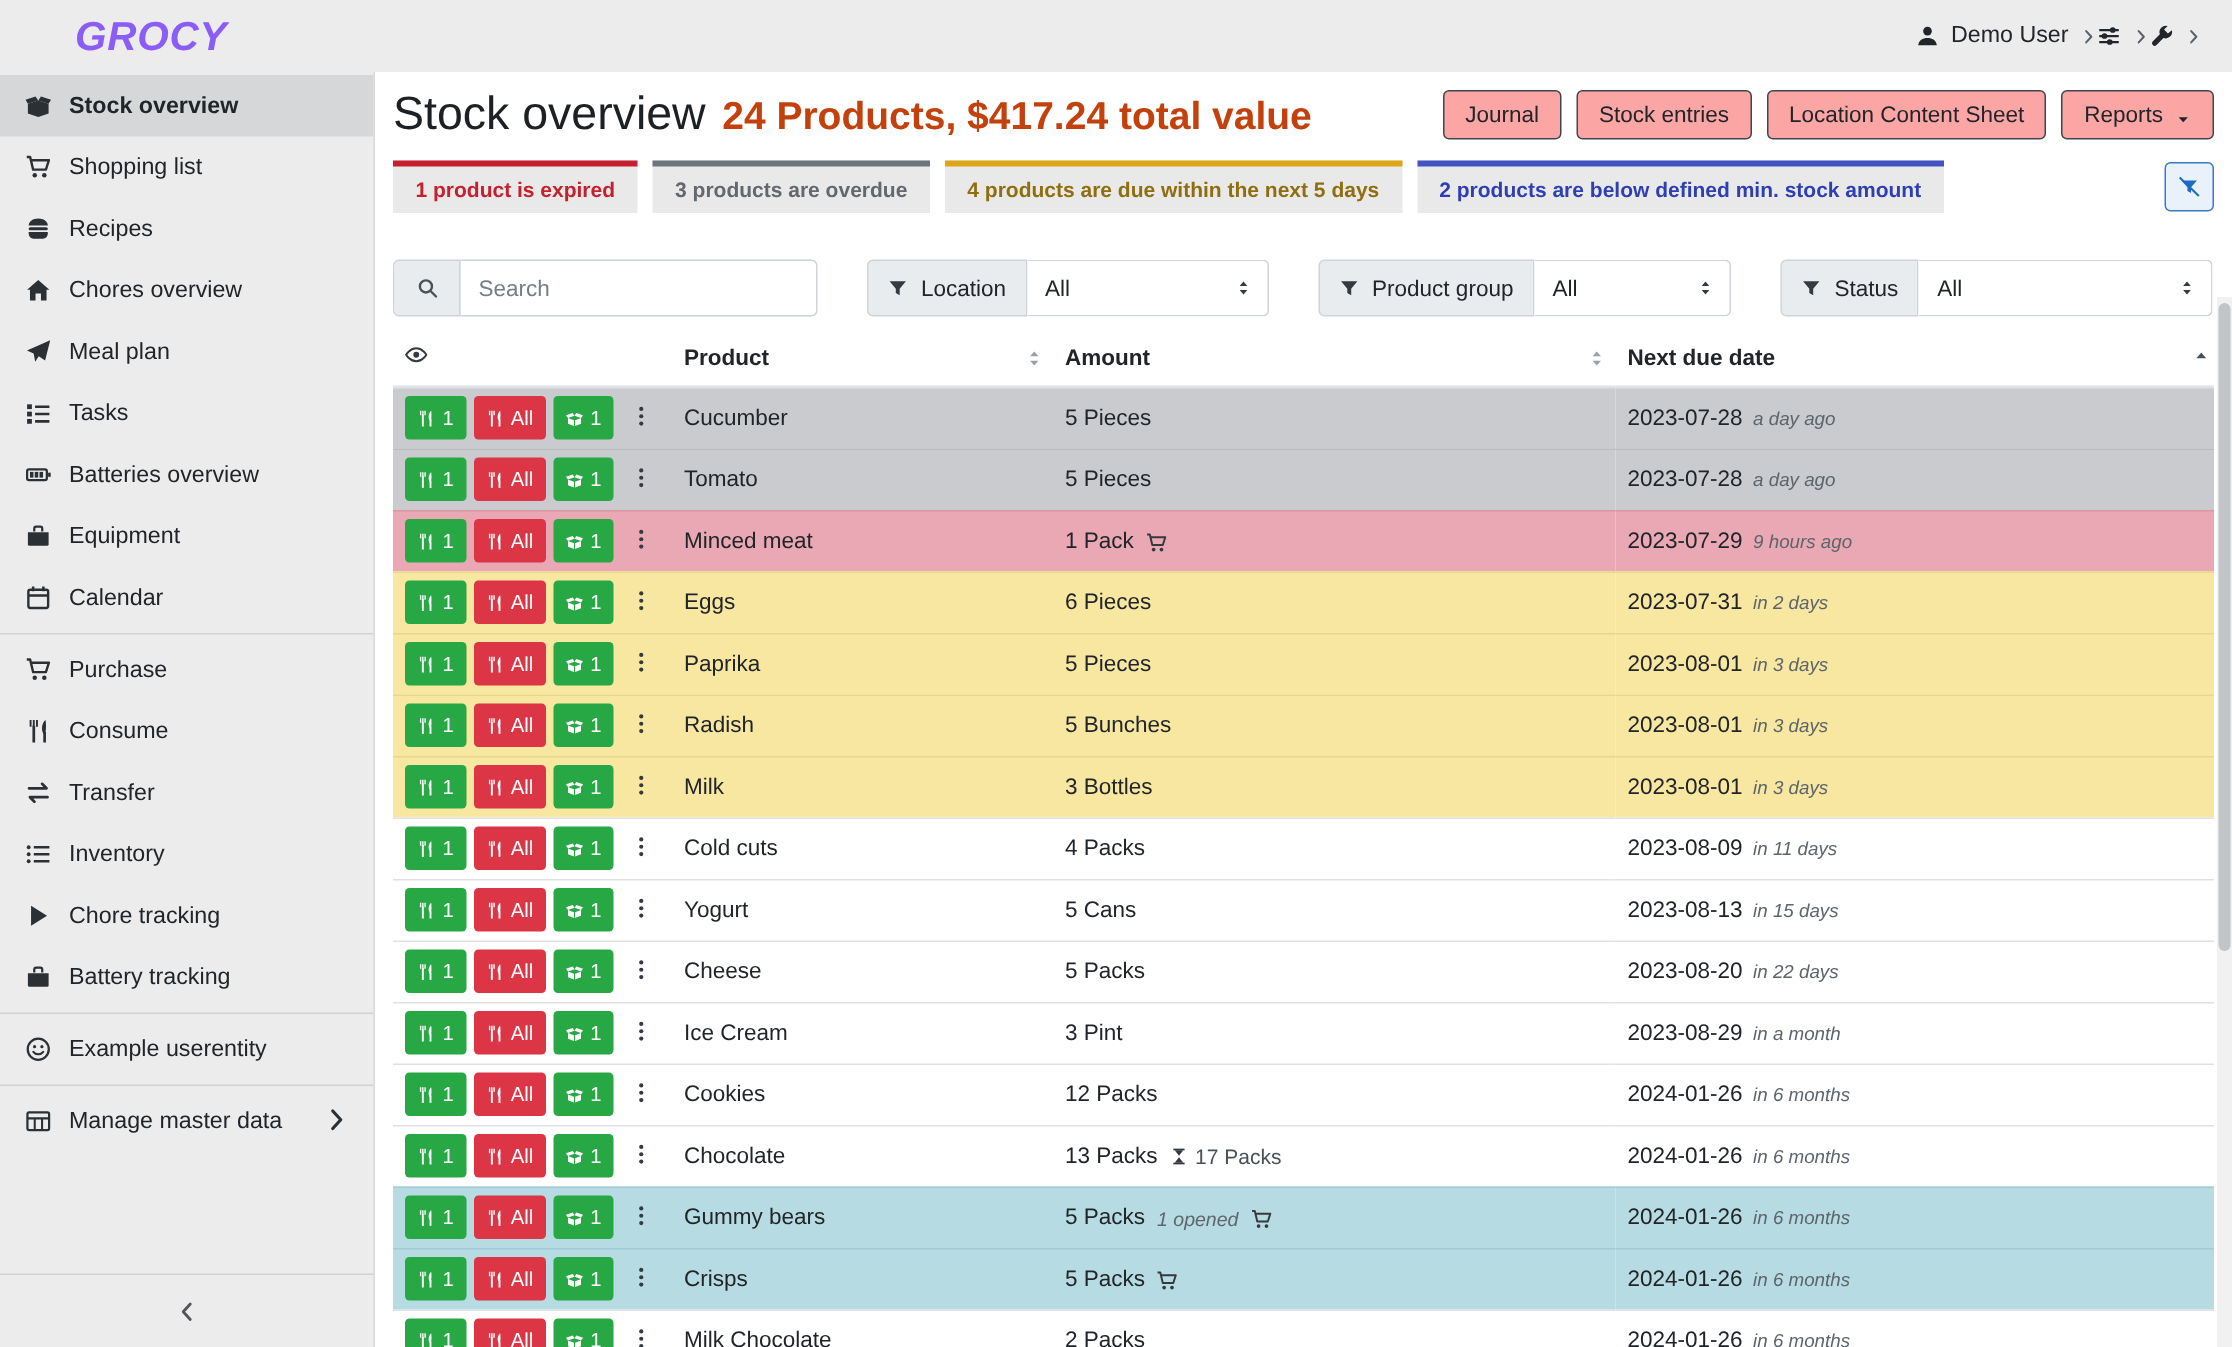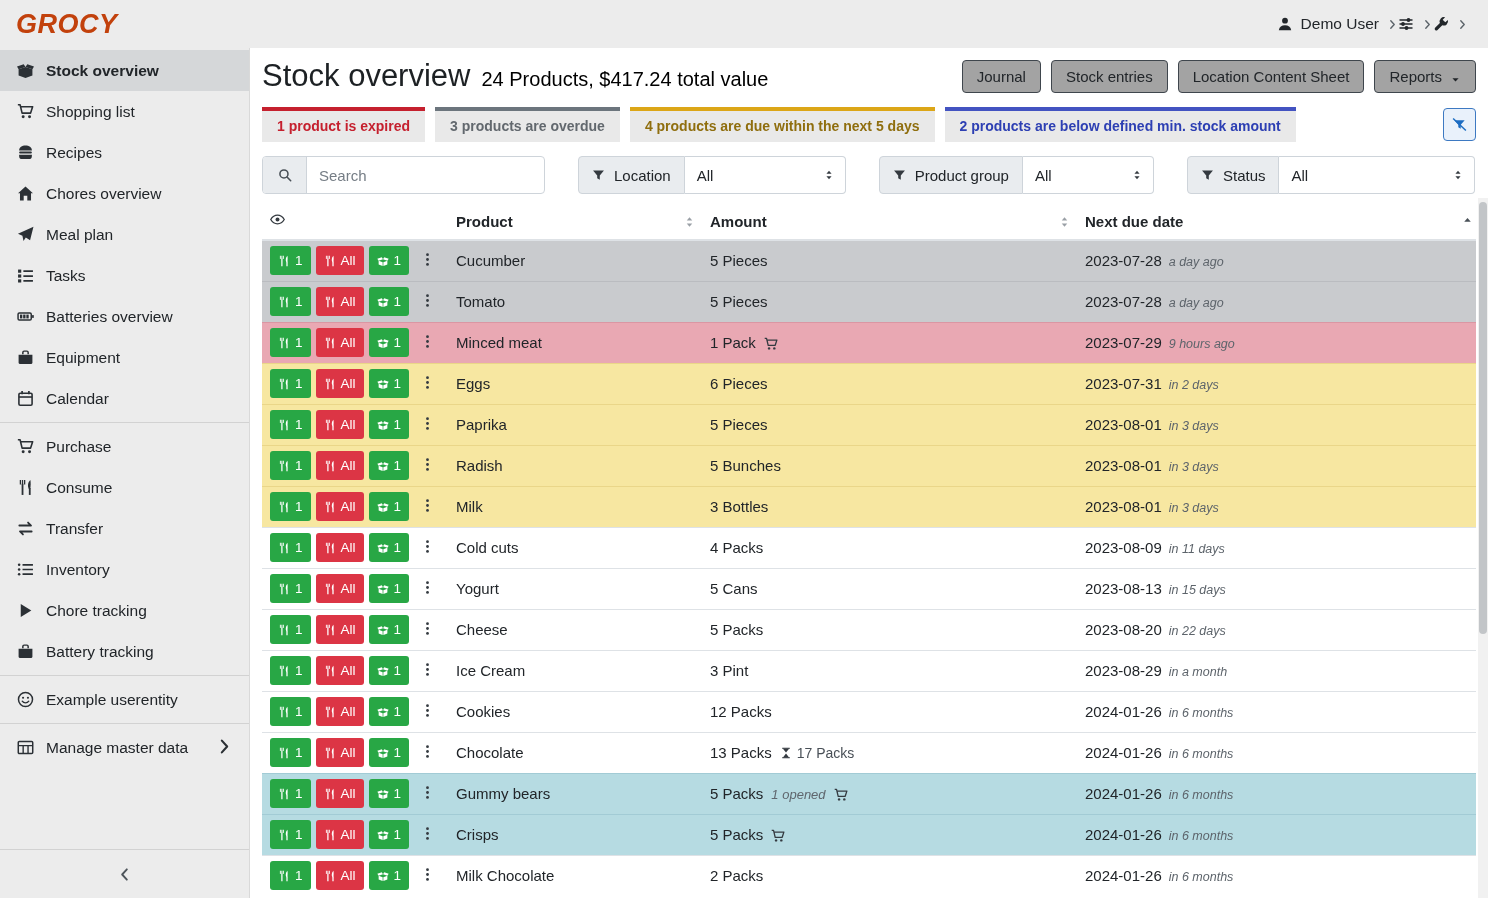--- a/index.html
+++ b/index.html
@@ -11,21 +11,21 @@
   }
   .islot { display:inline-flex; align-items:center; justify-content:center; }
   .islot svg { width:1em; height:1em; fill:currentColor; display:block; }
 
   
   .topbar {
     position:fixed; top:0; left:0; right:0; height:48px; z-index:30;
     background:#ececec; display:flex; align-items:center; justify-content:space-between;
     padding:0 20px 0 16px;
   }
-  .logo { font-size:27px; font-weight:bold; font-style:italic; color:#c2410c; letter-spacing:.5px; cursor:pointer; }
+  .logo { font-size:27px; font-weight:bold; font-style:italic; color:#8b5cf6; letter-spacing:.5px; cursor:pointer;margin-left:34px; }
   .topbar-right { display:flex; align-items:center; }
   .tb-item { display:flex; align-items:center; gap:8px; cursor:pointer; color:#22262a; font-size:15.5px; }
   .tb-item .islot { font-size:16px; color:#22262a; }
   .tb-item .tb-chevron { font-size:11px; color:#5a6268; }
 
   
   .sidebar {
     position:fixed; top:48px; left:0; bottom:0; width:250px; z-index:20;
     background:#ececec; border-right:1px solid #d9d9d9; display:flex; flex-direction:column;
   }
@@ -36,33 +36,33 @@
   .side-divider { height:1px; background:#d2d2d2; margin:3px 0; }
   .side-chevron { margin-left:auto; color:#6c757d; font-size:12px; }
   .sidebar-collapse { height:49px; border-top:1px solid #d2d2d2; display:flex; align-items:center; justify-content:center; color:#4e555b; cursor:pointer; font-size:15px; }
 
   
   .main { margin:48px 0 0 250px; height:850px; padding:10px 2px 0 12px; position:relative; overflow:hidden; background:#fff; }
 
   .page-head { display:flex; align-items:center; justify-content:space-between; padding-right:10px; }
   .page-title-wrap { display:flex; align-items:baseline; gap:11px; }
   h1 { font-size:31px; font-weight:500; margin:0; color:#1d2124; }
-  .subtitle { font-size:20px; color:#000000; font-weight:400; }
+  .subtitle { font-size:26px; color:#c2410c; font-weight:700; }
   .head-buttons { display:flex; gap:10px; }
-  .hbtn { background:#a3a3a3; border:1px solid #3f464d; border-radius:4px; padding:7px 14px; font-size:15px; color:#212529;
+  .hbtn { background:#fca5a5; border:1px solid #3f464d; border-radius:4px; padding:7px 14px; font-size:15px; color:#212529;
           display:inline-flex; align-items:flex-end; gap:8px; cursor:pointer; font-family:inherit; }
   .hbtn .islot { font-size:11px; color:#212529; }
 
   .status-row { display:flex; gap:10px; margin-top:13px; align-items:center; padding-right:10px; }
   .status-bar { border-top:4px solid; background:#e9e9e9; padding:7px 15px 8px; font-size:14px; font-weight:bold; cursor:pointer; white-space:nowrap; }
   .clear-filter { margin-left:auto; width:33px; height:33px; border:1px solid #3d79c2; background:#e9f1fb; border-radius:4px;
                   display:flex; align-items:center; justify-content:center; color:#1c6cc2; cursor:pointer; }
   .clear-filter .islot { font-size:15px; }
 
-  .filter-row { display:flex; align-items:center; margin-top:14px; gap:33px; padding-right:10px; }
+  .filter-row { display:flex; align-items:center; margin-top:31px; gap:33px; padding-right:10px; }
   .search-group { display:flex; align-items:stretch; width:283px; height:38px; border:1px solid #ced4da; border-radius:4px; background:#fff; overflow:hidden; }
   .sg-icon { width:44px; display:flex; align-items:center; justify-content:center; background:#e9ecef; border-right:1px solid #ced4da; color:#495057; font-size:14px; }
   .search-input { border:0; outline:0; flex:1; padding:0 12px; font-size:15px; font-family:inherit; color:#212529; background:transparent; }
   .search-input::placeholder { color:#757d85; opacity:1; }
 
   .filter-group { display:flex; height:38px; }
   .fg-label { display:flex; align-items:center; gap:9px; padding:0 13px; background:#e9ecef; border:1px solid #ced4da; border-radius:4px 0 0 4px; font-size:15px; color:#212529; white-space:nowrap; }
   .fg-label .islot { font-size:13px; color:#343a40; }
   .fg-select { display:flex; align-items:center; justify-content:space-between; border:1px solid #ced4da; border-left:0; border-radius:0 4px 4px 0;
                background:#fff; padding:0 10px 0 12px; font-size:15px; cursor:pointer; }

